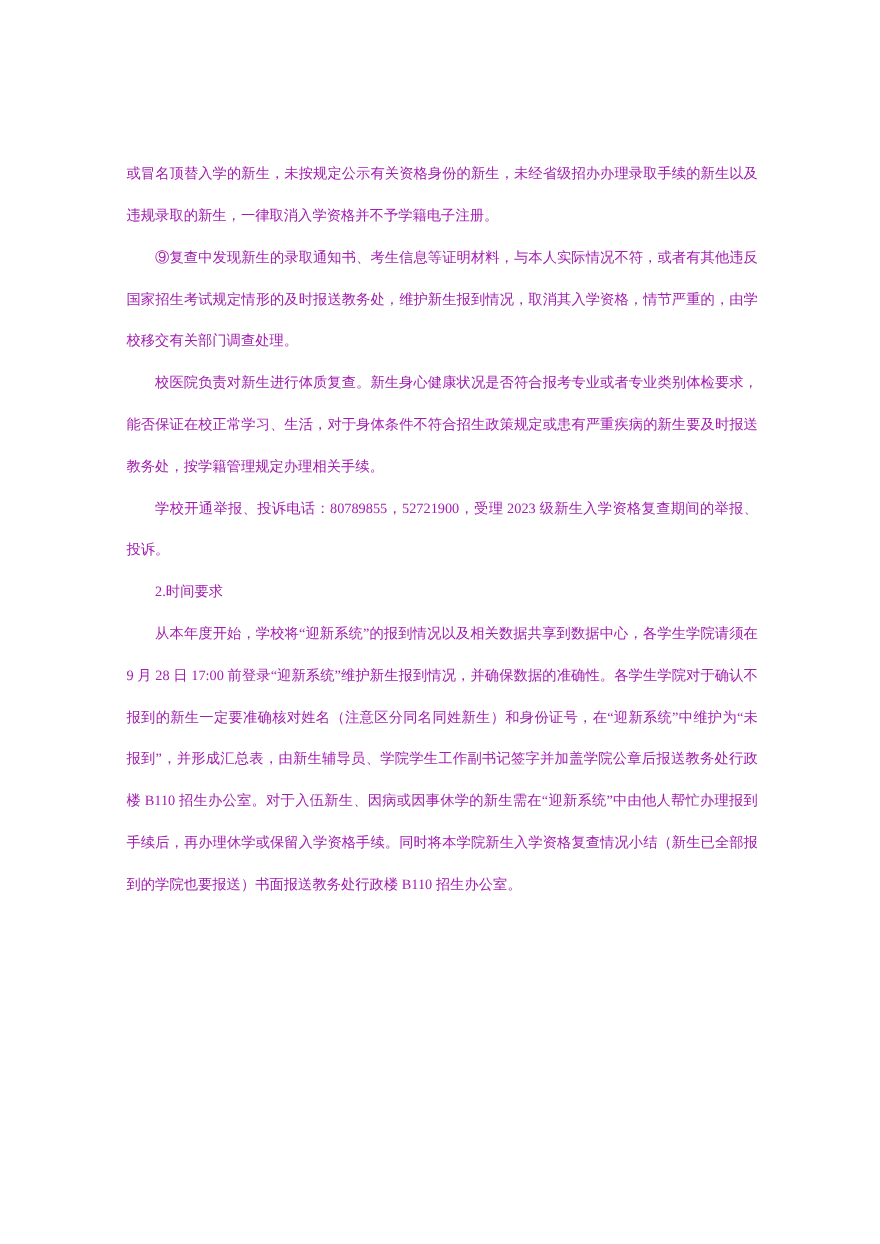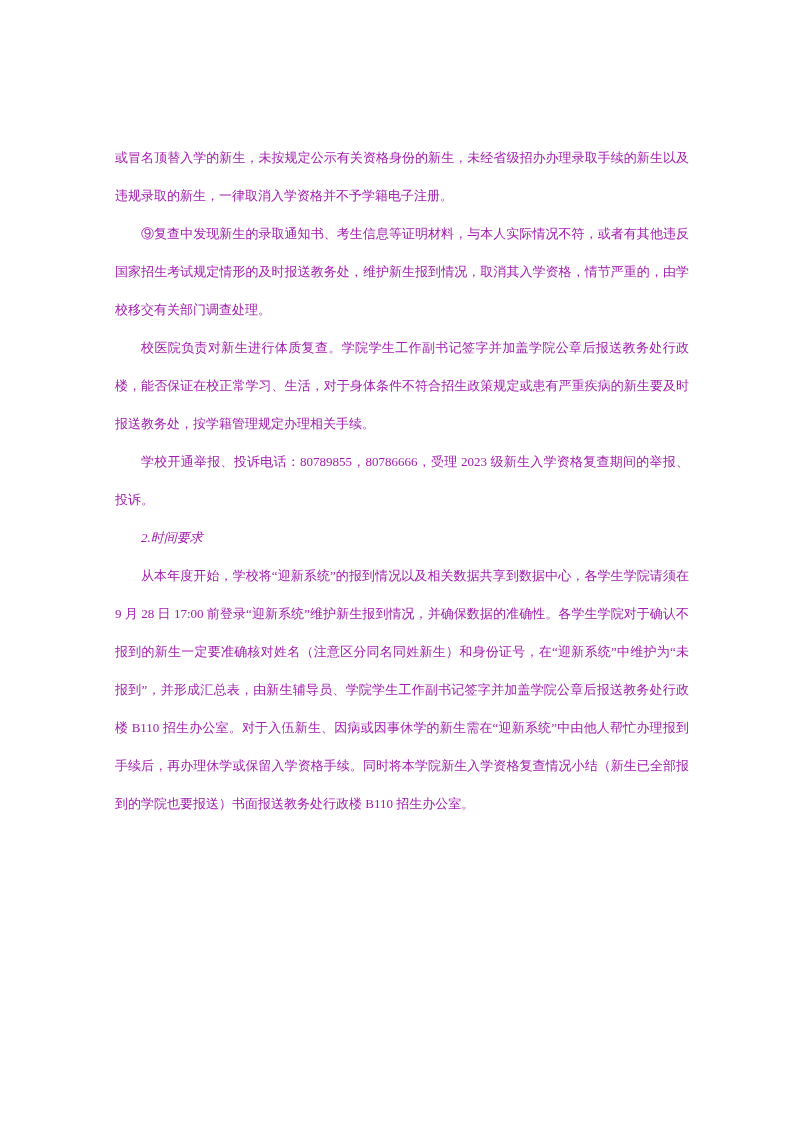--- a/index.html
+++ b/index.html
@@ -32,28 +32,27 @@
     padding: 0;
   }
   .para {
     text-indent: 2em;
   }
   .para-noindent {
     text-indent: 0;
   }
   .heading {
     text-indent: 2em;
-    font-style: italic; 
   }
 </style>
 </head>
 <body>
 
 <div class="page">
   <div class="content">
     <p class="para-noindent">或冒名顶替入学的新生，未按规定公示有关资格身份的新生，未经省级招办办理录取手续的新生以及违规录取的新生，一律取消入学资格并不予学籍电子注册。</p>
     <p class="para">⑨复查中发现新生的录取通知书、考生信息等证明材料，与本人实际情况不符，或者有其他违反国家招生考试规定情形的及时报送教务处，维护新生报到情况，取消其入学资格，情节严重的，由学校移交有关部门调查处理。</p>
-    <p class="para">校医院负责对新生进行体质复查。学院学生工作副书记签字并加盖学院公章后报送教务处行政楼，能否保证在校正常学习、生活，对于身体条件不符合招生政策规定或患有严重疾病的新生要及时报送教务处，按学籍管理规定办理相关手续。</p>
-    <p class="para">学校开通举报、投诉电话：80789855，80786666，受理 2023 级新生入学资格复查期间的举报、投诉。</p>
+    <p class="para">校医院负责对新生进行体质复查。新生身心健康状况是否符合报考专业或者专业类别体检要求，能否保证在校正常学习、生活，对于身体条件不符合招生政策规定或患有严重疾病的新生要及时报送教务处，按学籍管理规定办理相关手续。</p>
+    <p class="para">学校开通举报、投诉电话：80789855，52721900，受理 2023 级新生入学资格复查期间的举报、投诉。</p>
     <p class="heading">2.时间要求</p>
     <p class="para">从本年度开始，学校将“迎新系统”的报到情况以及相关数据共享到数据中心，各学生学院请须在 9 月 28 日 17:00 前登录“迎新系统”维护新生报到情况，并确保数据的准确性。各学生学院对于确认不报到的新生一定要准确核对姓名（注意区分同名同姓新生）和身份证号，在“迎新系统”中维护为“未报到”，并形成汇总表，由新生辅导员、学院学生工作副书记签字并加盖学院公章后报送教务处行政楼 B110 招生办公室。对于入伍新生、因病或因事休学的新生需在“迎新系统”中由他人帮忙办理报到手续后，再办理休学或保留入学资格手续。同时将本学院新生入学资格复查情况小结（新生已全部报到的学院也要报送）书面报送教务处行政楼 B110 招生办公室。</p>
   </div>
 </div>
 
 </body></html>

